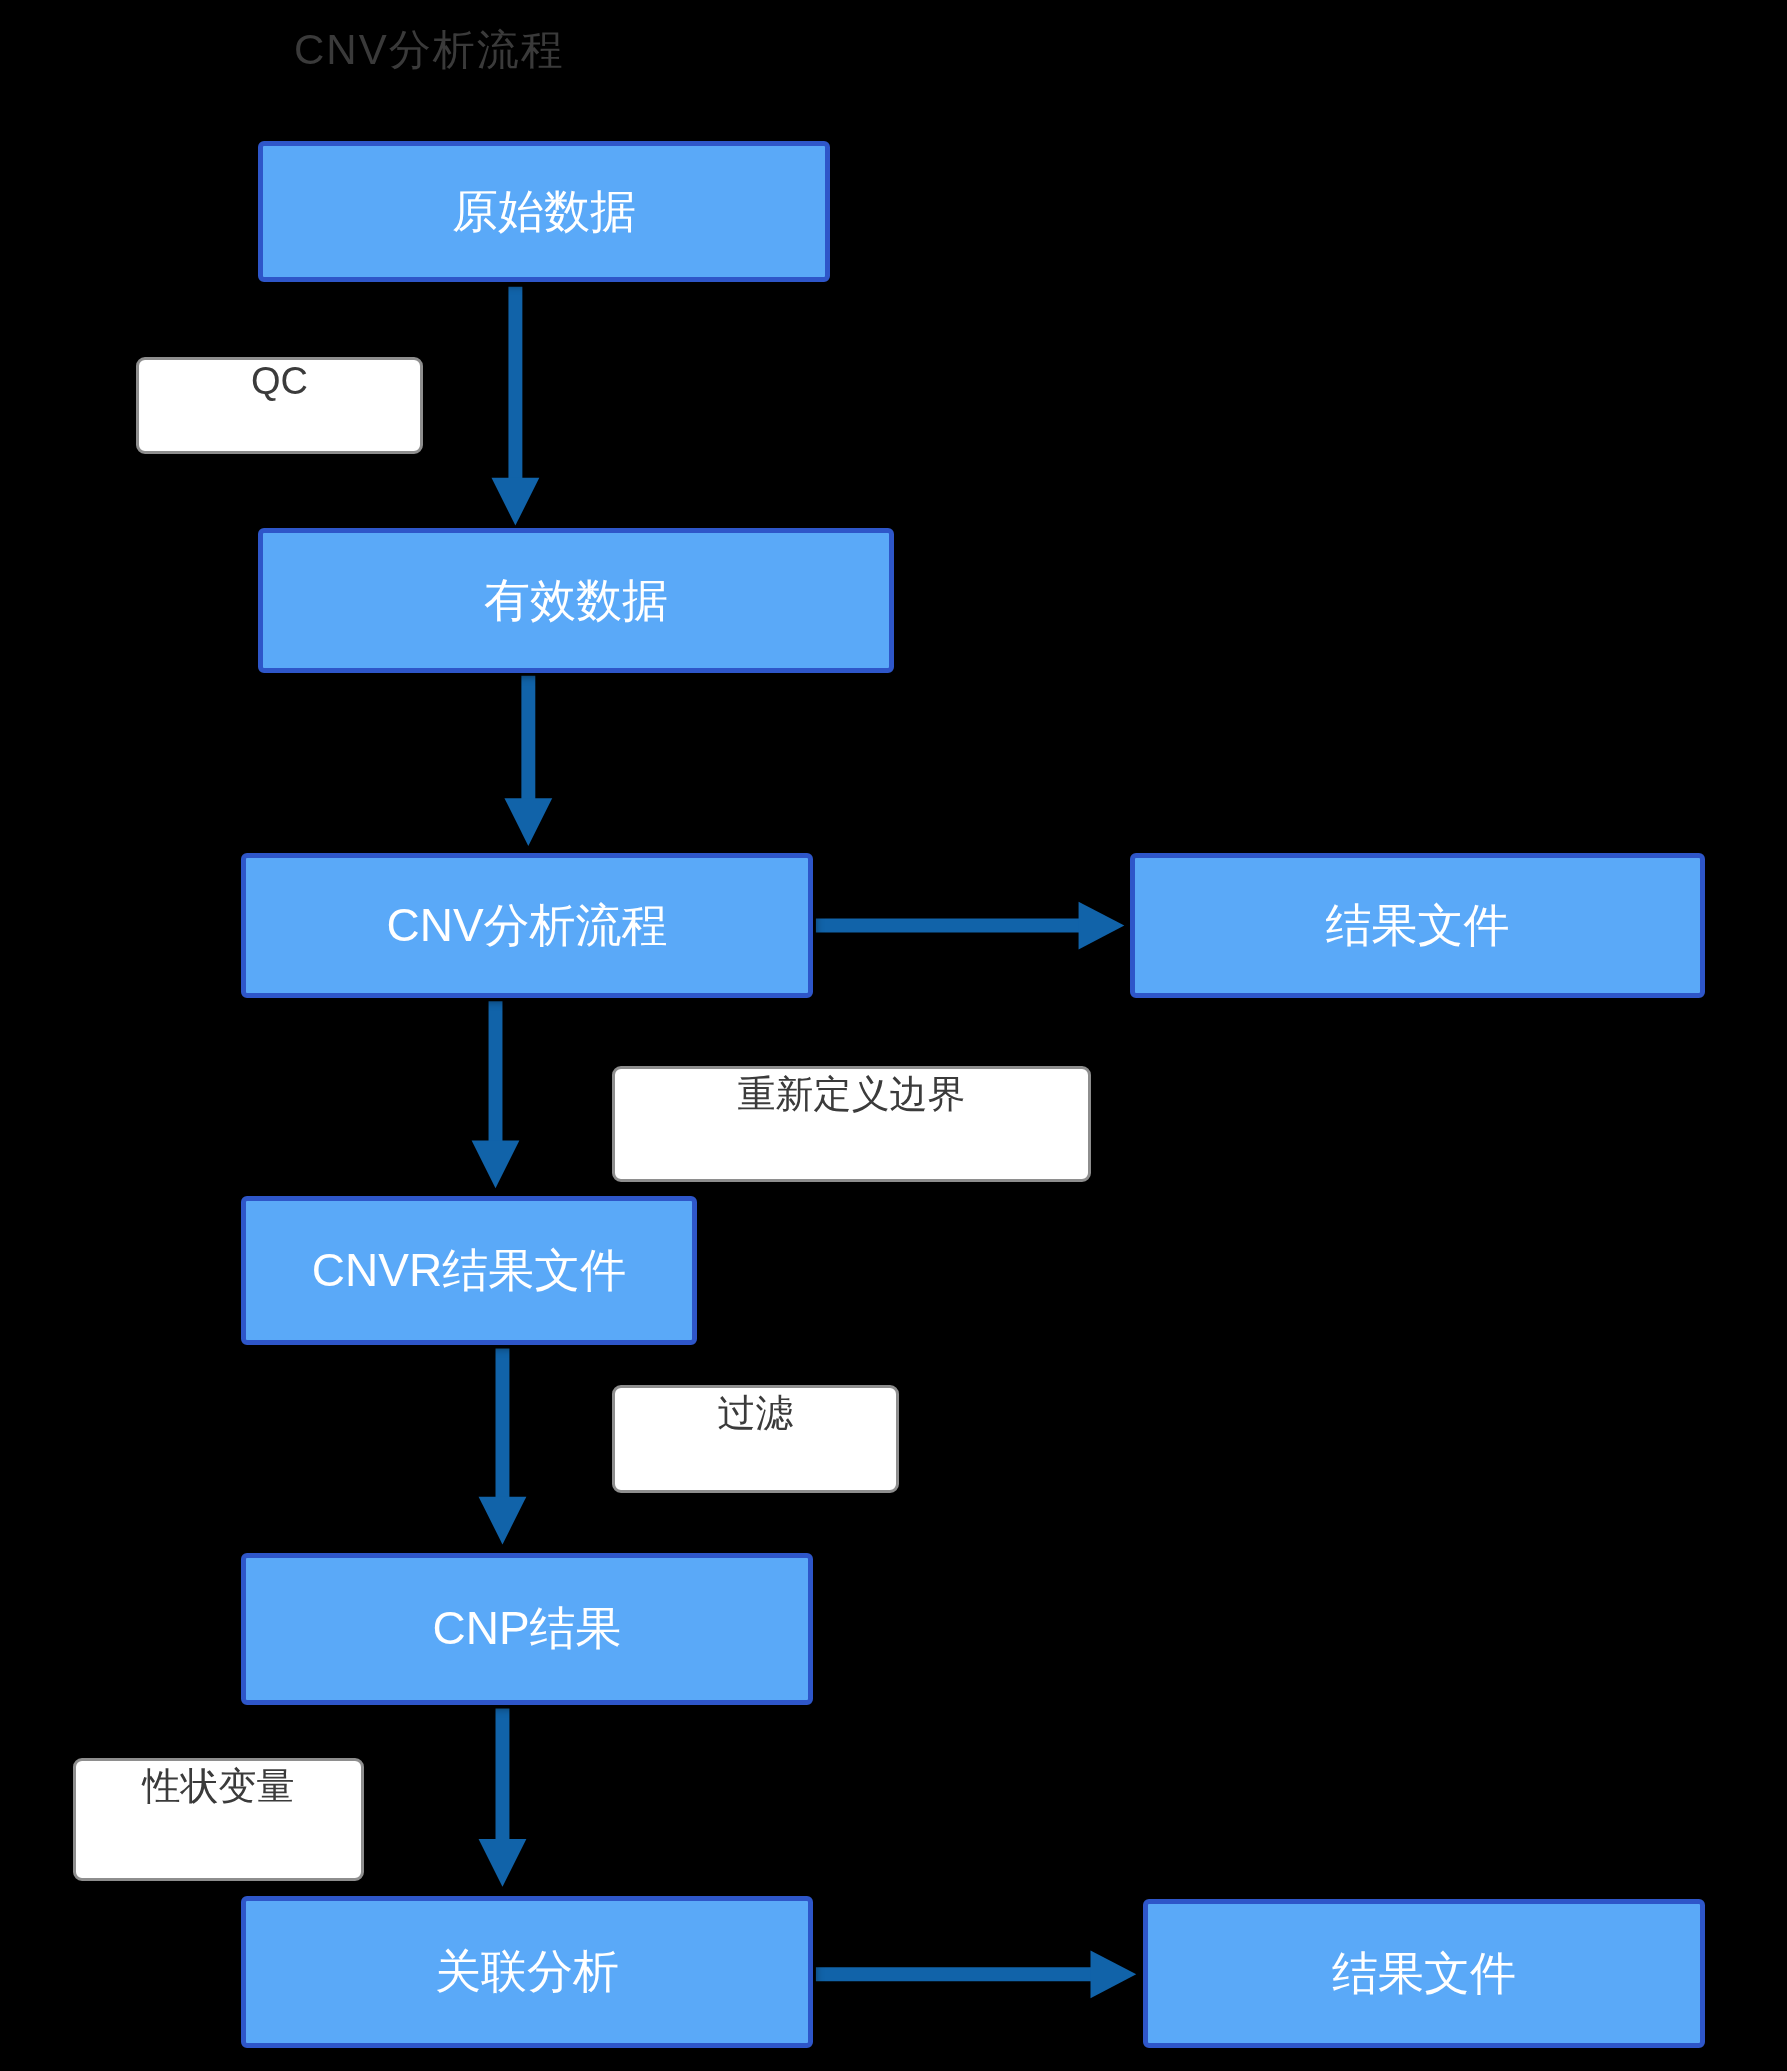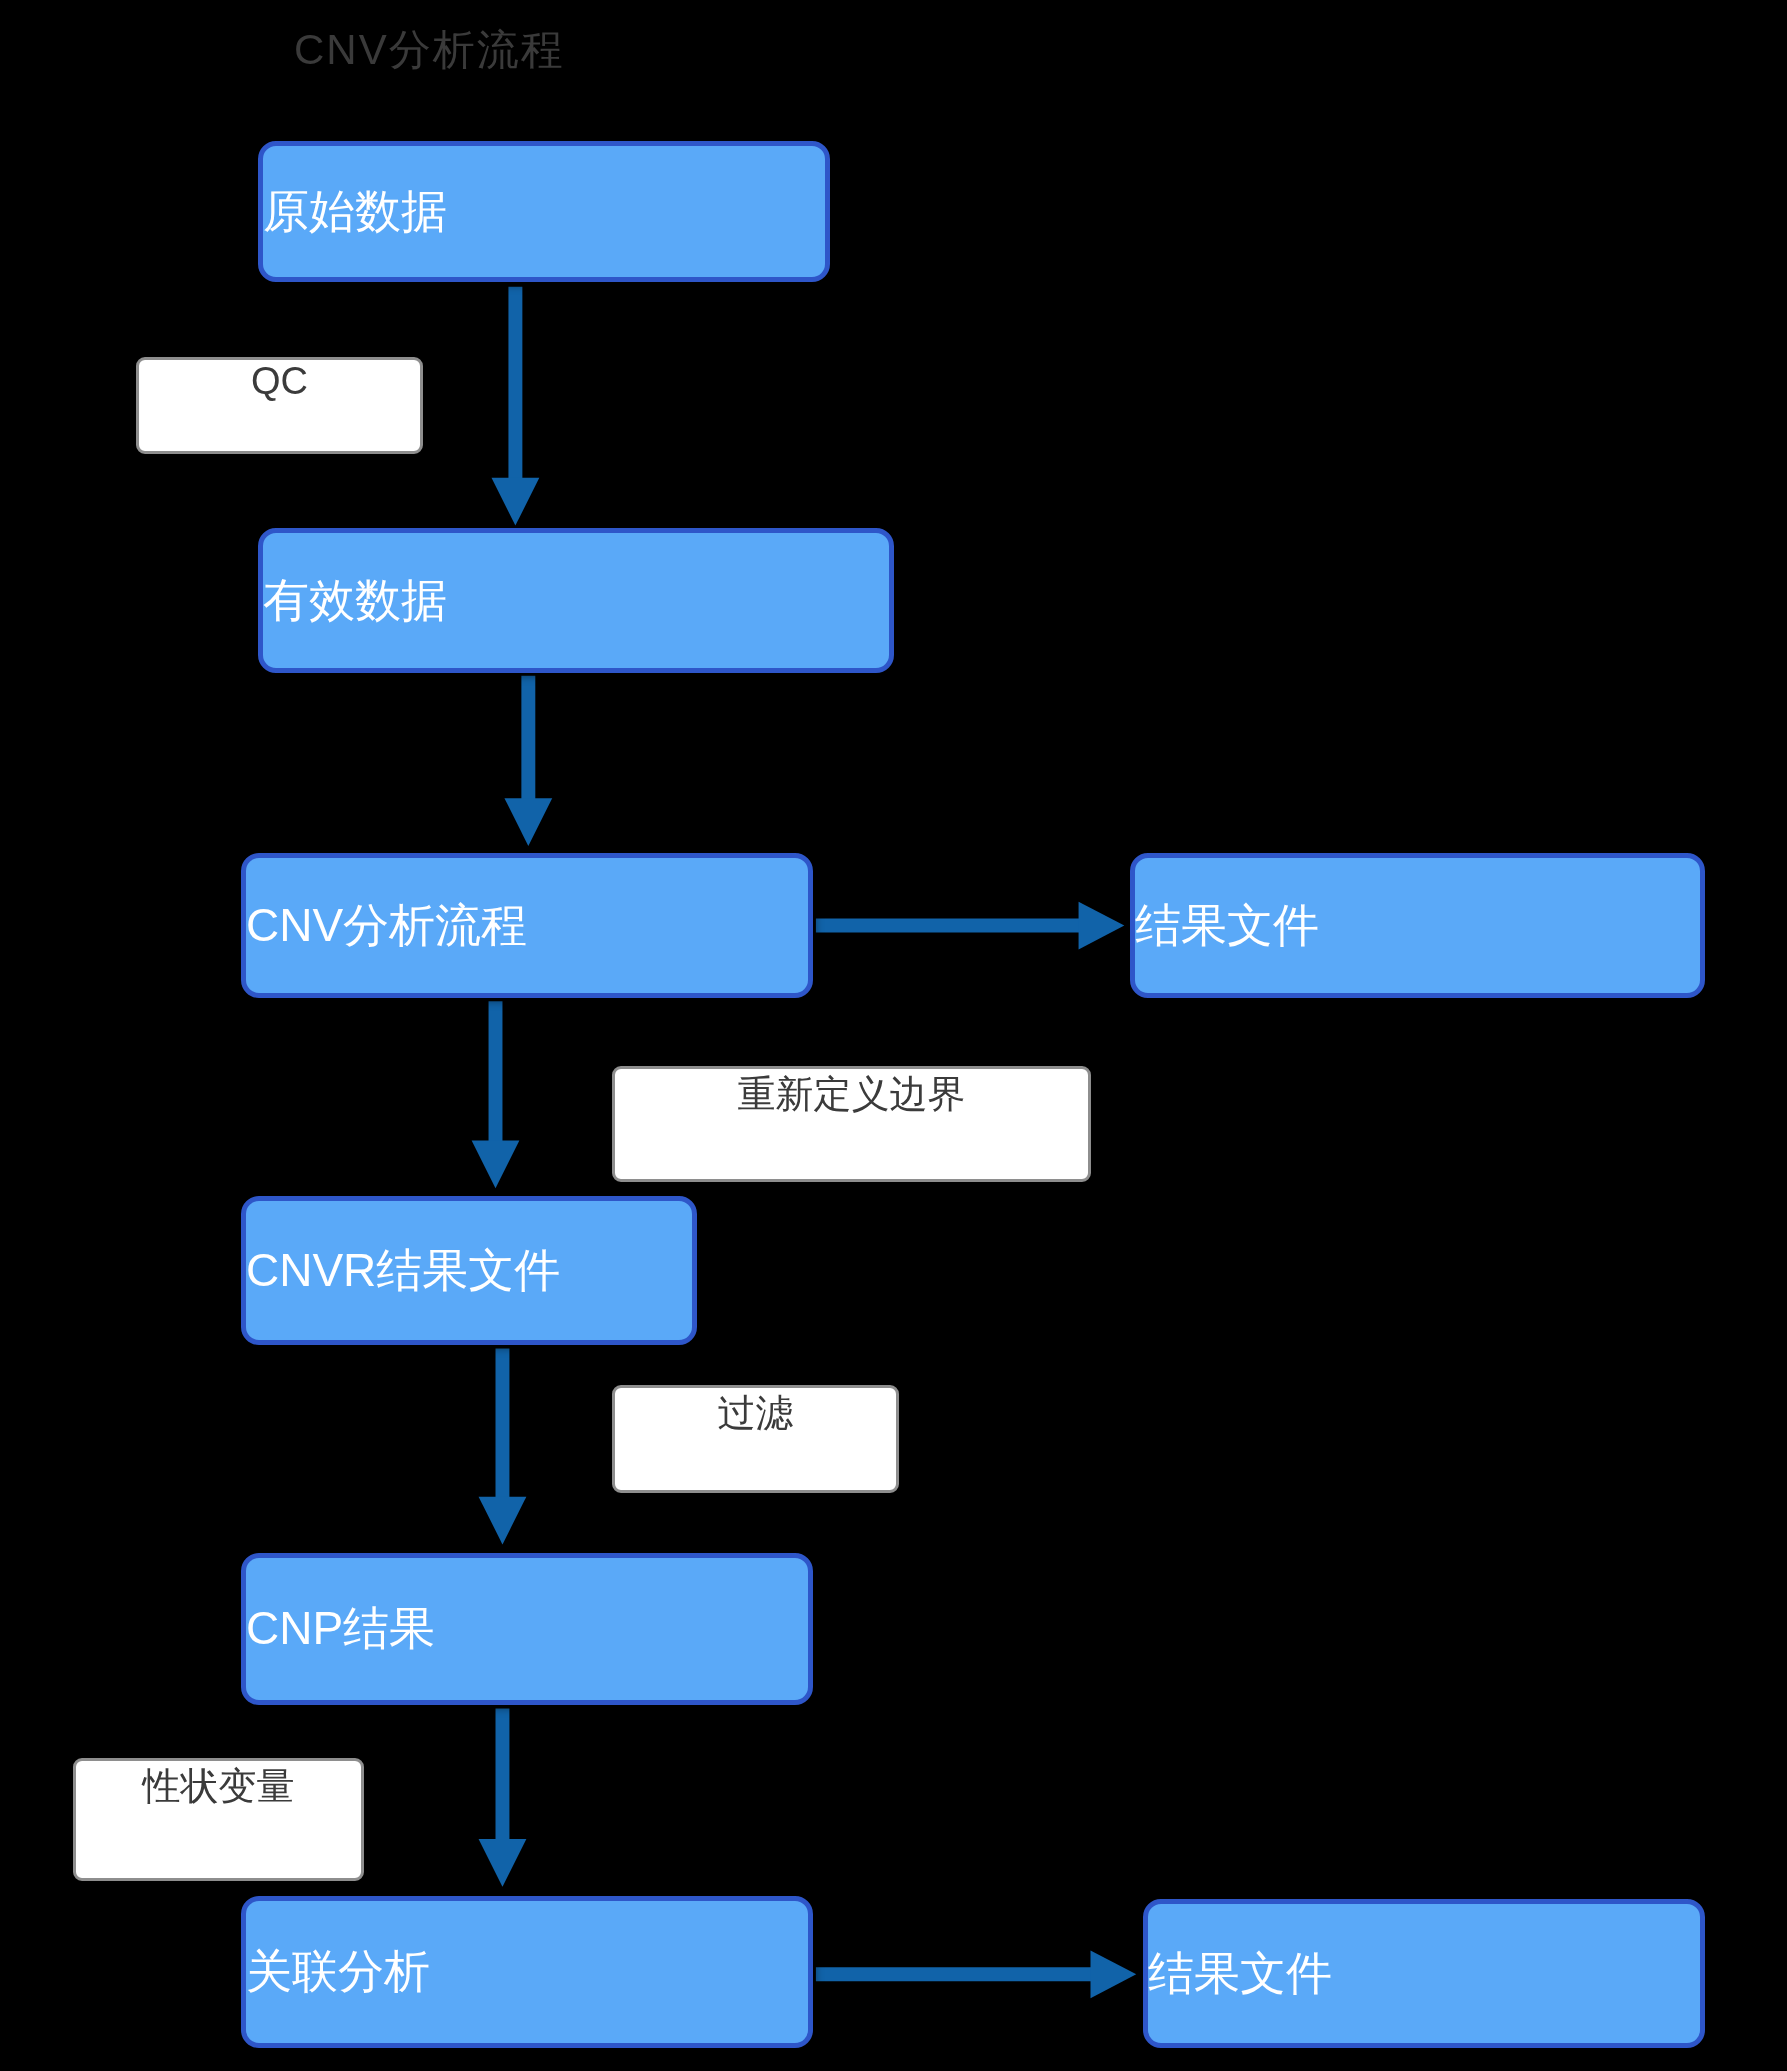--- a/index.html
+++ b/index.html
@@ -47,24 +47,24 @@
     fill: none;
   }
   .edge-head {
     fill: var(--arrow);
     stroke: none;
   }
   .node {
     position: absolute;
     background: var(--node_fill);
     border: 5px solid var(--node_border);
-    border-radius: 18px;
+    border-radius: 6px;
     display: flex;
     align-items: center;
-    justify-content: flex-start;
+    justify-content: center;
     box-sizing: border-box;
     box-shadow: 2px 3px 8px rgba(0,0,0,0.45);
   }
   .node-label {
     color: var(--node_text);
     font-size: 46px;
     font-weight: 400;
     white-space: nowrap;
   }
   .edge-label-box {

